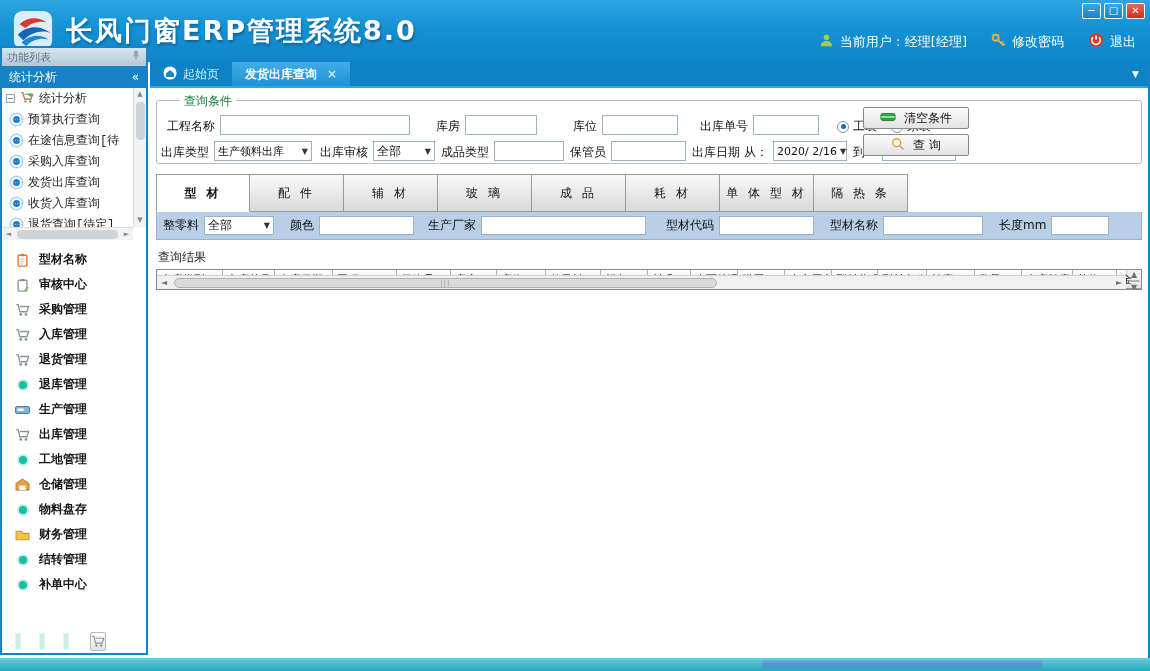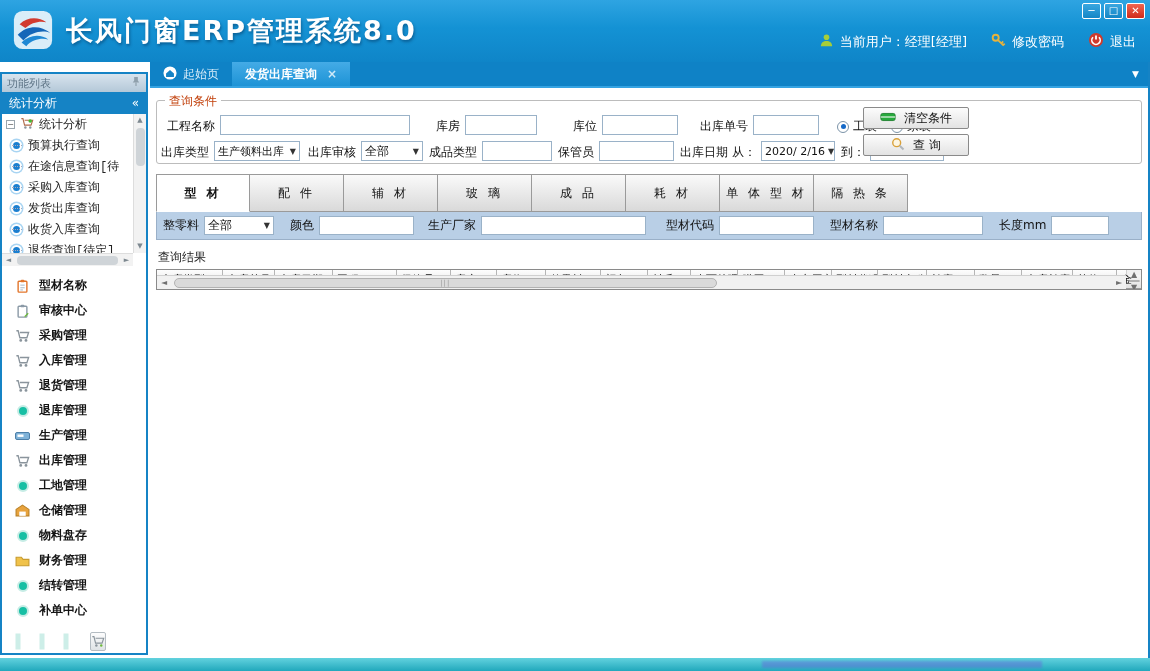--- a/index.html
+++ b/index.html
@@ -16,21 +16,21 @@
   .win-controls { position:absolute; top:3px; right:5px; display:flex; gap:3px; }
   .win-btn { width:19px; height:16px; border:1px solid #fff; border-radius:2px; color:#fff;
     background:linear-gradient(#3aa7e0,#1486c6); font-size:10px; line-height:14px; text-align:center; cursor:pointer; }
   .win-btn.close { background:linear-gradient(#f0654f,#cf2b1c); font-weight:bold; }
   .user-area { position:absolute; right:14px; top:32px; display:flex; align-items:center; gap:10px;
     color:#fff; font-size:13px; white-space:nowrap; }
   .user-item { display:flex; align-items:center; gap:6px; cursor:pointer; }
   .user-item + .user-item { margin-left:14px; }
 
   
-  .sidebar { position:absolute; left:0; top:72px; width:148px; bottom:16px;
+  .sidebar { position:absolute; left:0; top:46px; width:148px; bottom:16px;
     border:2px solid #1583c5; background:#fff; display:flex; flex-direction:column; }
   .side-caption { height:18px; background:linear-gradient(#d8e4ee,#b4c8d8); color:#5f7587;
     font-size:11px; display:flex; align-items:center; padding:0 5px; flex:none; }
   .side-caption .grow, .grow { flex:1; }
   .section-header { height:22px; background:#1583c5; color:#fff; display:flex; align-items:center;
     padding:0 7px; flex:none; font-size:12px; }
   .tree { position:relative; height:152px; flex:none; overflow:hidden; background:#fff; }
   .tree-inner { position:absolute; left:0; top:0; right:13px; bottom:13px; overflow:hidden; }
   .tree-row { height:21px; display:flex; align-items:center; gap:5px; white-space:nowrap; color:#222; }
   .tree-root { padding-left:4px; }
@@ -67,21 +67,21 @@
     border-bottom:2px solid #35a3e2; }
   .tab { display:flex; align-items:center; gap:6px; padding:0 13px; color:#d9edf9; cursor:pointer; }
   .tab.active { background:linear-gradient(#44abe6,#1d93d6); color:#fff; font-weight:bold; }
   .tab .tab-close { color:#cfe9f8; font-size:12px; margin-left:4px; cursor:pointer; }
   .tabbar-caret { margin-left:auto; align-self:center; color:#fff; font-size:9px; padding-right:9px; cursor:pointer; }
   .content { flex:1; position:relative; padding:12px 4px 0 4px; overflow:hidden; }
 
   
   .groupbox { position:relative; border:1px solid #bcbcbc; border-radius:3px; margin:0 2px;
     height:64px; padding:8px 6px 4px 4px; }
-  .group-label { position:absolute; top:-8px; left:8px; background:#fff; padding:0 4px; color:#c2410c; }
+  .group-label { position:absolute; top:-8px; left:23px; background:#fff; padding:0 4px; color:#15803d; }
   .qrow { display:flex; align-items:flex-end; height:26px; white-space:nowrap; color:#111; }
   .qlabel { margin-left:6px; }
   .tbox { height:20px; border:1px solid #9ab2c8; background:#fff; margin-left:5px; }
   .combo { height:20px; border:1px solid #9ab2c8; background:#fff; margin-left:5px; display:flex;
     align-items:center; padding:0 3px; cursor:pointer; overflow:hidden; }
   .combo .caret { margin-left:auto; font-size:8px; color:#333; padding-left:3px; }
   .radio-group { display:flex; align-items:center; gap:14px; margin-left:18px; }
   .radio { display:flex; align-items:center; gap:4px; cursor:pointer; }
   .rdot { width:12px; height:12px; border-radius:50%; border:1px solid #7b93a8; background:#fff; position:relative; }
   .rdot.on::after { content:""; position:absolute; left:2.5px; top:2.5px; width:5px; height:5px;
@@ -420,21 +420,21 @@
               <span>工装</span>
             </span>
             <span class="radio">
               <span class="rdot"></span>
               <span>家装</span>
             </span>
           </span>
         </div>
         <div class="qrow">
           <span>出库类型</span>
-          <span class="combo" style="width:86px; font-size:11px;">
+          <span class="combo" style="width:98px; font-size:11px;">
             <span>生产领料出库</span>
               <span class="caret">▼</span>
           </span>
           <span class="qlabel" style="margin-left:8px;">出库审核</span>
           <span class="combo" style="width:62px;">
             <span>全部</span>
               <span class="caret">▼</span>
           </span>
           <span class="qlabel" style="margin-left:6px;">成品类型</span>
           <span class="tbox" style="width:70px;"></span>

